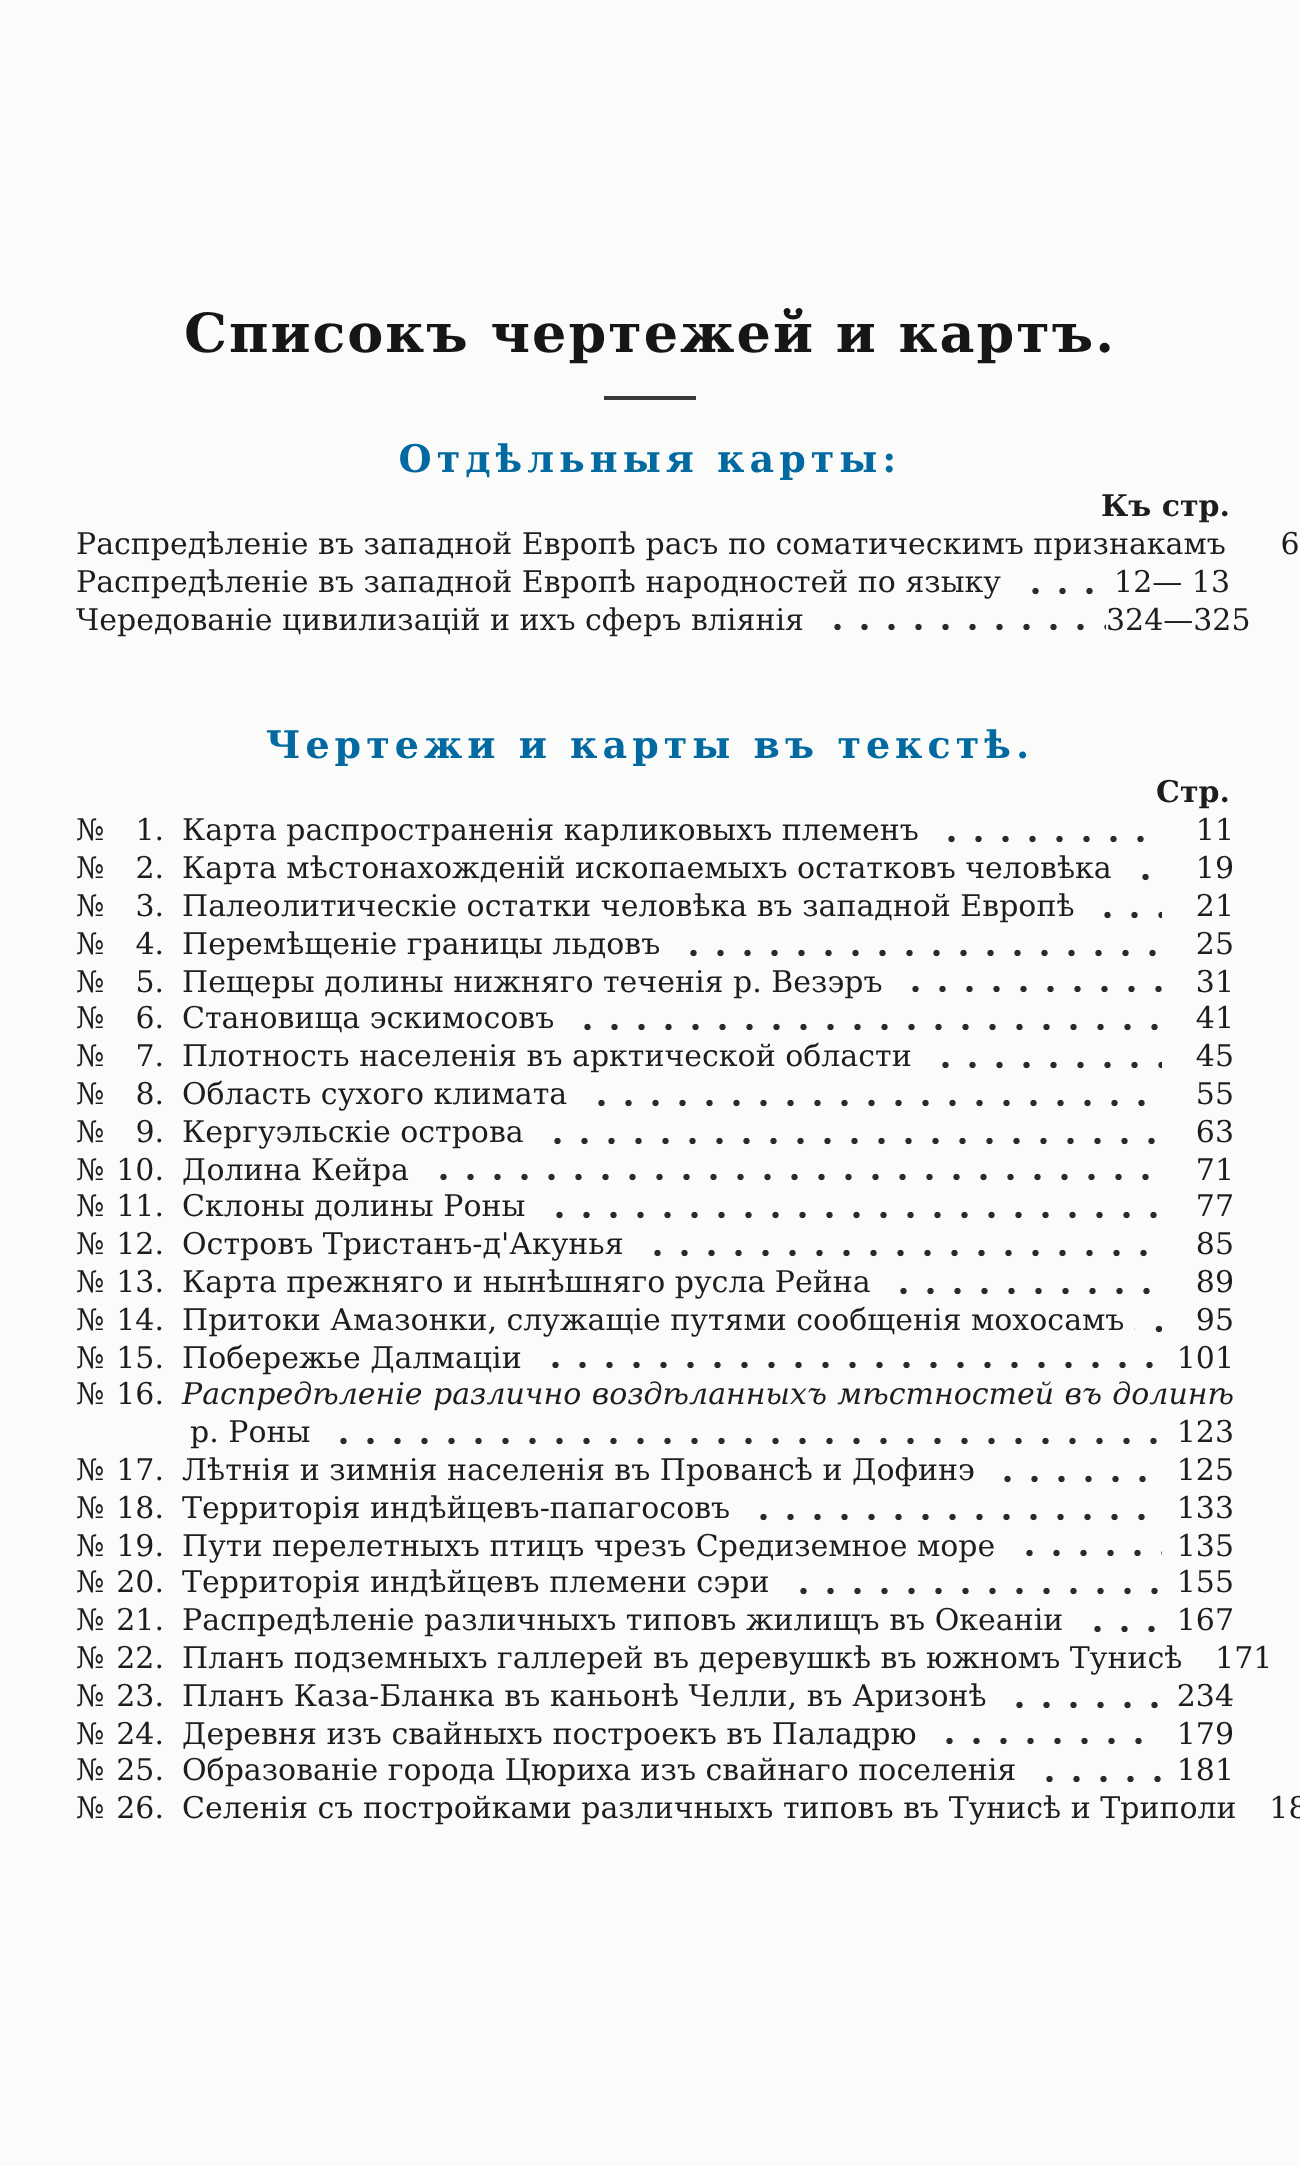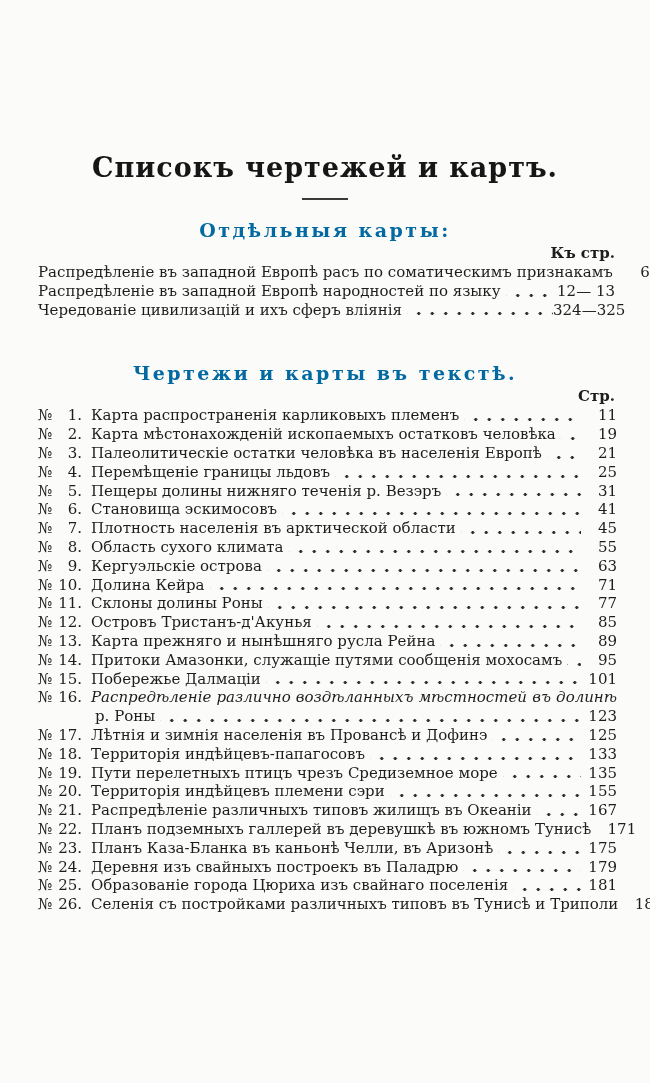--- a/index.html
+++ b/index.html
@@ -139,21 +139,21 @@
       <div class="row">
         <span class="no-col">№</span>
         <span class="num-col">2.</span>
         <span class="t-label">Карта мѣстонахожденій ископаемыхъ остатковъ человѣка</span>
         <span class="leader"></span>
         <span class="page-col">19</span>
       </div>
       <div class="row">
         <span class="no-col">№</span>
         <span class="num-col">3.</span>
-        <span class="t-label">Палеолитическіе остатки человѣка въ населенія Европѣ</span>
+        <span class="t-label">Палеолитическіе остатки человѣка въ западной Европѣ</span>
         <span class="leader"></span>
         <span class="page-col">21</span>
       </div>
       <div class="row">
         <span class="no-col">№</span>
         <span class="num-col">4.</span>
         <span class="t-label">Перемѣщеніе границы льдовъ</span>
         <span class="leader"></span>
         <span class="page-col">25</span>
       </div>
@@ -285,21 +285,21 @@
         <span class="num-col">22.</span>
         <span class="t-label">Планъ подземныхъ галлерей въ деревушкѣ въ южномъ Тунисѣ</span>
         <span class="leader"></span>
         <span class="page-col">171</span>
       </div>
       <div class="row">
         <span class="no-col">№</span>
         <span class="num-col">23.</span>
         <span class="t-label">Планъ Каза-Бланка въ каньонѣ Челли, въ Аризонѣ</span>
         <span class="leader"></span>
-        <span class="page-col">175</span>
+        <span class="page-col">234</span>
       </div>
       <div class="row">
         <span class="no-col">№</span>
         <span class="num-col">24.</span>
         <span class="t-label">Деревня изъ свайныхъ построекъ въ Паладрю</span>
         <span class="leader"></span>
         <span class="page-col">179</span>
       </div>
       <div class="row">
         <span class="no-col">№</span>

